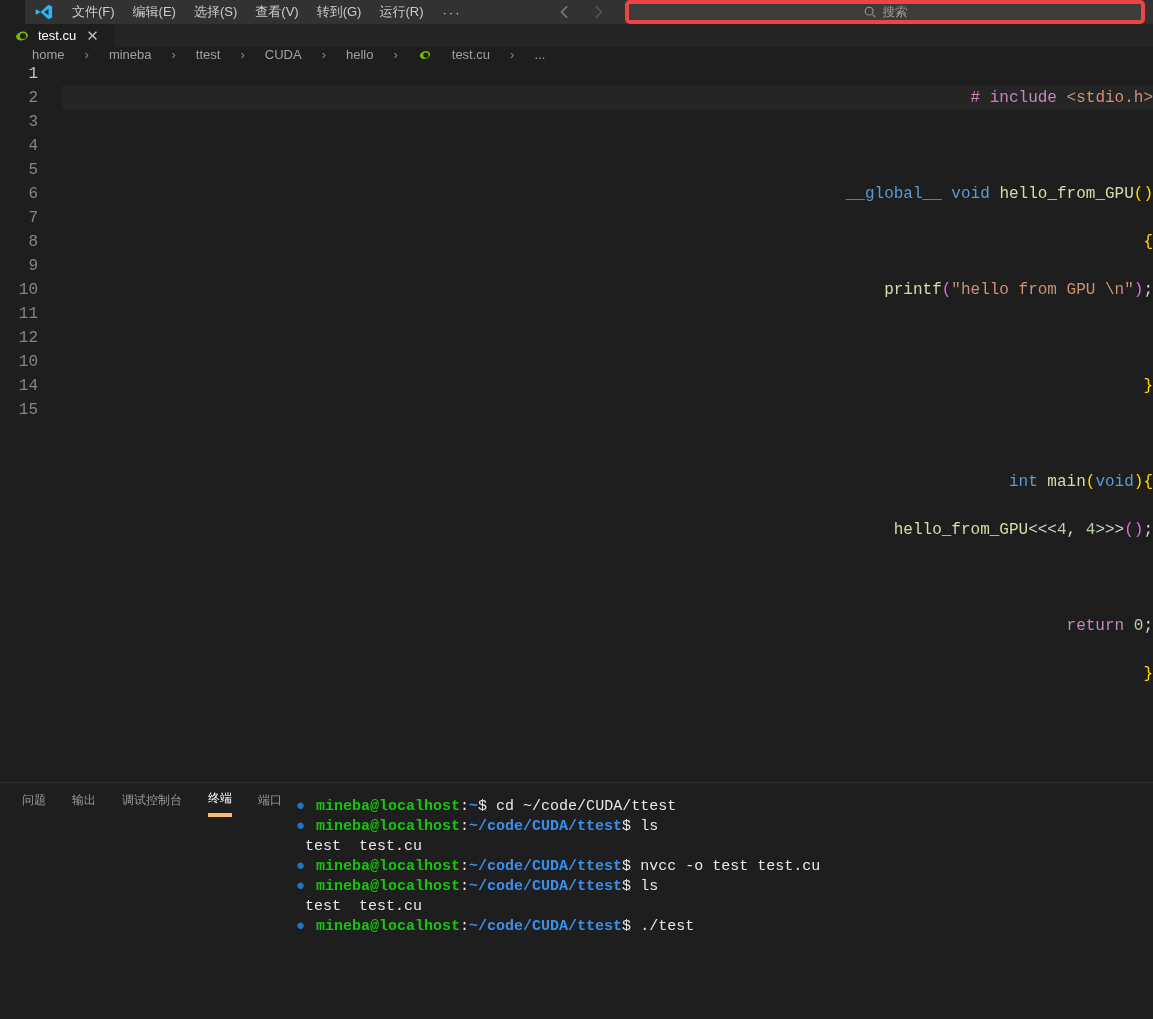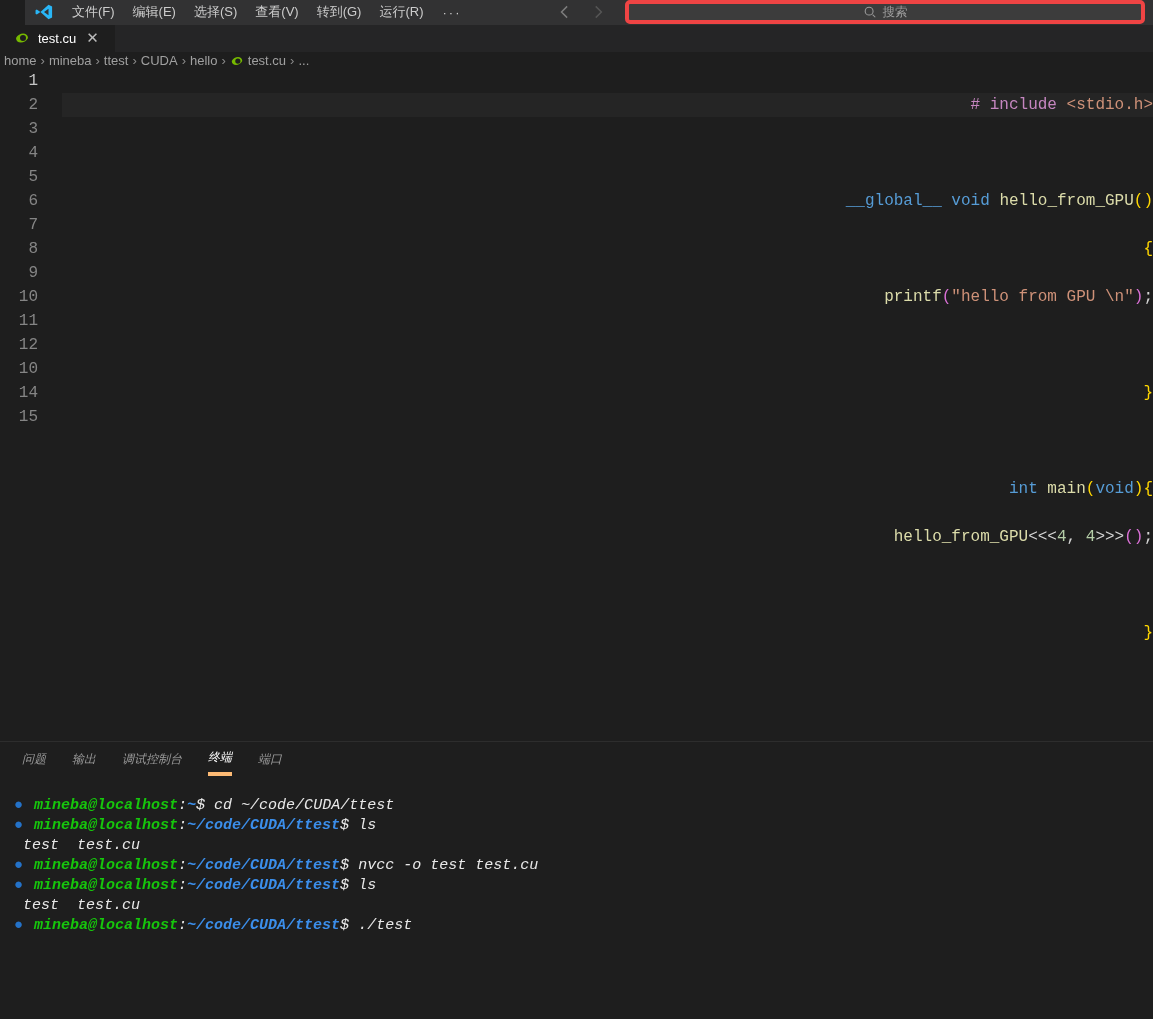--- a/index.html
+++ b/index.html
@@ -14,21 +14,21 @@
   .nav-arrows { margin-left: auto; display: flex; align-items: center; gap: 14px; color: #7d7d7d; padding-right: 10px; }
   .search-box { flex: 0 0 520px; height: 24px; background: #3c3c3c; border: 4px solid #ef4444; border-radius: 5px; display: flex; align-items: center; justify-content: center; color: #9d9d9d; font-size: 12.5px; gap: 6px; margin-left: 8px; }
 
   
   .tabbar { height: 38px; background: #252526; display: flex; }
   .tab { display: flex; align-items: center; gap: 8px; padding: 0 14px; background: #1e1e1e; color: #ffffff; border-right: 1px solid #252526; }
   .cuda-icon { width: 16px; height: 16px; }
   .tab-close { color: #bbb; font-size: 15px; padding: 0 2px; }
 
   
-  .breadcrumb { height: 24px; background: #1e1e1e; display: flex; align-items: center; padding-left: 4px; color: #a0a0a0; font-size: 13px; gap: 4px; }
+  .breadcrumb { height: 24px; background: #1e1e1e; display: flex; align-items: center; padding-left: 32px; color: #a0a0a0; font-size: 13px; gap: 20px; }
   .bc-sep { color: #8a8a8a; }
   .bc-item { color: #a0a0a0; }
 
   
   .editor { flex: 1; display: flex; font-family: Consolas, "Courier New", monospace; font-size: 16px; line-height: 24px; background: #1e1e1e; }
   .gutter { width: 62px; color: #858585; text-align: right; padding-right: 24px; padding-top: 0; }
   .gutter .ln { height: 24px; }
   .gutter .ln.active { color: #c6c6c6; }
   .code-col { flex: 1; padding-top: 0; position: relative; white-space: pre; color: #d4d4d4; text-align: right; }
   .code-line { height: 24px; }
@@ -39,21 +39,21 @@
   .c-kw  { color: #569cd6; } 
   .c-func{ color: #dcdcaa; } 
   .c-call{ color: #dcdcaa; }
   .c-str { color: #ce9178; }
   .c-num { color: #b5cea8; }
   .c-brk { color: #ffd700; } 
   .c-brk2{ color: #da70d6; } 
   .c-plain { color: #d4d4d4; }
 
   
-  .panel { height: 390px; background: #1e1e1e; border-top: 1px solid #2d2d2d; display: flex; flex-direction: column; font-style: italic; }
+  .panel { height: 390px; background: #1e1e1e; border-top: 1px solid #2d2d2d; display: flex; flex-direction: row; }
   .panel-tabs { height: 40px; display: flex; align-items: center; gap: 26px; padding-left: 22px; font-size: 12px; }
   .panel-tab { color: #9a9a9a; padding-bottom: 6px; }
   .panel-tab.active { color: #ffffff; border-bottom: 4px solid #fdba74; }
   .terminal { flex: 1; font-family: Consolas, "Courier New", monospace; font-size: 15px; line-height: 20px; padding: 14px 0 0 14px; white-space: pre; color: #e8e8e8; overflow: hidden; }
   .dot { color: #2472c8; margin-right: 2px; }
   .t-user { color: #16c60c; font-weight: bold; }
   .t-path { color: #3b8eea; font-weight: bold; }
   .t-plain{ color: #e8e8e8; }
 
   svg { display: block; }
@@ -143,20 +143,21 @@
 <div class="code-line"> </div>
 <div class="code-line"><span class="c-kw">__global__</span> <span class="c-kw">void</span> <span class="c-func">hello_from_GPU</span><span class="c-brk">()</span></div>
 <div class="code-line"><span class="c-brk">{</span></div>
 <div class="code-line">    <span class="c-call">printf</span><span class="c-brk2">(</span><span class="c-str">"hello from GPU \n"</span><span class="c-brk2">)</span><span class="c-plain">;</span></div>
 <div class="code-line"> </div>
 <div class="code-line"><span class="c-brk">}</span></div>
 <div class="code-line"> </div>
 <div class="code-line"><span class="c-kw">int</span> <span class="c-func">main</span><span class="c-brk">(</span><span class="c-kw">void</span><span class="c-brk">)</span><span class="c-brk">{</span></div>
 <div class="code-line">    <span class="c-call">hello_from_GPU</span><span class="c-plain">&lt;&lt;&lt;</span><span class="c-num">4</span><span class="c-plain">, </span><span class="c-num">4</span><span class="c-plain">&gt;&gt;&gt;</span><span class="c-brk2">()</span><span class="c-plain">;</span></div>
 <div class="code-line"> </div>
+<div class="code-line">    <span class="c-dir">return</span> <span class="c-num">0</span><span class="c-plain">;</span></div>
 <div class="code-line"><span class="c-brk">}</span></div>
 <div class="code-line"> </div>
     </div>
   </div>
 
   <div class="panel">
     <div class="panel-tabs">
       <div class="panel-tab">问题</div>
       <div class="panel-tab">输出</div>
       <div class="panel-tab">调试控制台</div>

